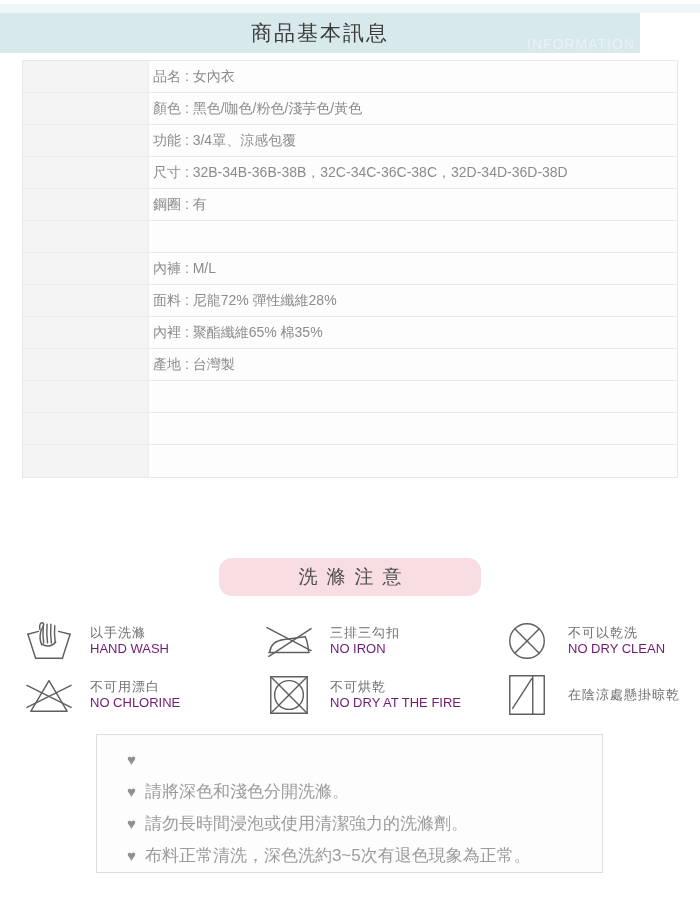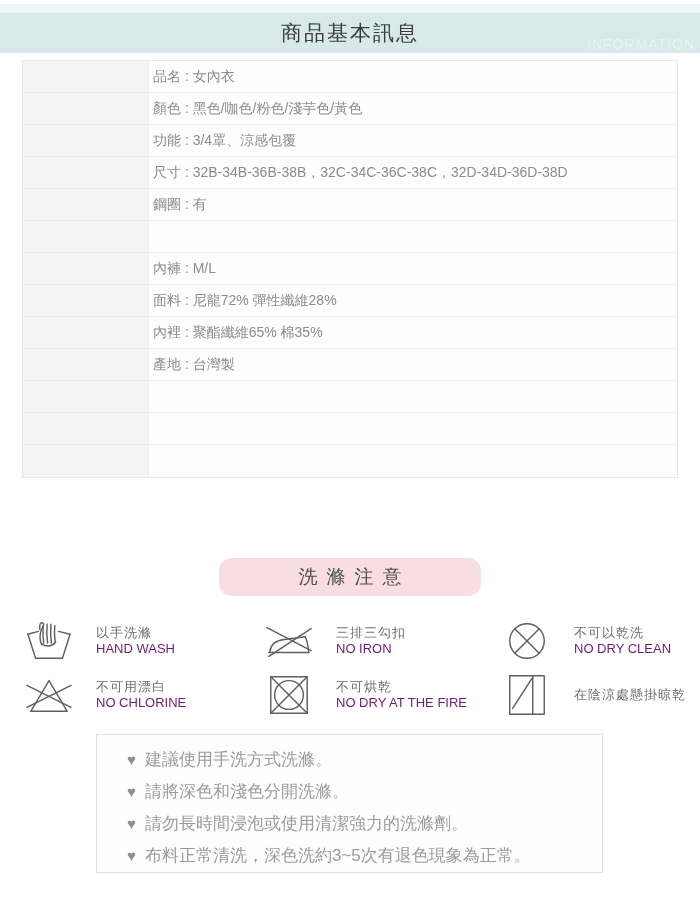--- a/index.html
+++ b/index.html
@@ -1,38 +1,38 @@
 <!DOCTYPE html>
 <html><head>
 <meta charset="utf-8">
 <style>
   html,body{margin:0;padding:0;background:#ffffff;}
   body{font-family:"Liberation Sans","DejaVu Sans",sans-serif;}
   .page{position:relative;width:700px;height:897px;background:#ffffff;overflow:hidden;}
 
   
   .band-light{position:absolute;top:4px;left:0;width:700px;height:9px;background:#eef6f7;}
-  .band{position:absolute;top:13px;left:0;width:700px;height:40px;background:#d7e9eb;}
+  .band{position:absolute;top:13px;left:0;width:640px;height:40px;background:#d7e9eb;}
   .band-title{width:100%;text-align:center;line-height:40px;font-size:21px;color:#3c3c3c;letter-spacing:2px;}
   .band-watermark{position:absolute;right:5px;bottom:1px;font-size:14px;color:#e9f2f4;letter-spacing:1px;}
 
   
   .info-table{position:absolute;top:60px;left:22px;width:656px;border:1px solid #e8e8e8;box-sizing:border-box;background:#fdfdfd;}
   .t-row{display:flex;height:32px;box-sizing:border-box;border-bottom:1px solid #ebebeb;}
   .t-row:last-child{border-bottom:none;}
   .t-left{width:126px;flex:0 0 126px;background:#f4f4f4;border-right:1px solid #ededed;box-sizing:border-box;}
   .t-content{flex:1;padding-left:4px;font-size:14px;color:#8c8c8c;line-height:31px;white-space:nowrap;overflow:hidden;}
   .t-content .sep{white-space:pre;}
 
   
   .wash-badge{position:absolute;top:558px;left:50%;transform:translateX(-50%);width:262px;height:38px;background:#f8dee3;border-radius:13px;text-align:center;line-height:38px;font-size:19px;color:#4d4d4d;letter-spacing:9px;text-indent:9px;}
 
   
   .care-area{position:absolute;top:616px;left:26px;width:664px;display:grid;grid-auto-flow:column;grid-template-rows:repeat(2,50px);grid-template-columns:240px 238px auto;row-gap:4px;}
-  .care-item{display:flex;align-items:center;gap:24px;}
+  .care-item{display:flex;align-items:center;gap:18px;}
   .care-icon{width:46px;height:46px;flex:0 0 46px;stroke:#5f5f5f;fill:none;stroke-width:1.5;stroke-linecap:round;stroke-linejoin:round;}
   .care-labels{display:flex;flex-direction:column;justify-content:center;}
   .care-zh{font-size:13px;color:#6f6f6f;letter-spacing:1px;line-height:16px;}
   .care-en{font-size:13px;color:#701a75;line-height:16px;}
 
   
   .notes-box{position:absolute;top:734px;left:96px;width:507px;height:139px;border:1px solid #dedede;background:#fdfdfd;box-sizing:border-box;padding:9px 10px 0 30px;}
   .note-line{display:flex;align-items:baseline;line-height:32px;font-size:17px;color:#9b9b9b;white-space:nowrap;}
   .note-heart{font-size:15px;color:#8f8f8f;margin-right:9px;}
 
@@ -241,21 +241,20 @@
         </svg>
       <div class="care-labels">
         <div class="care-zh">在陰涼處懸掛晾乾</div>
       </div>
     </div>
   </div>
 
   <div class="notes-box">
     <div class="note-line">
       <span class="note-heart">♥</span>
-      <span class="note-text">建議使用手洗方式洗滌。</span>
     </div>
 
     <div class="note-line">
       <span class="note-heart">♥</span>
       <span class="note-text">請將深色和淺色分開洗滌。</span>
     </div>
 
     <div class="note-line">
       <span class="note-heart">♥</span>
       <span class="note-text">請勿長時間浸泡或使用清潔強力的洗滌劑。</span>

